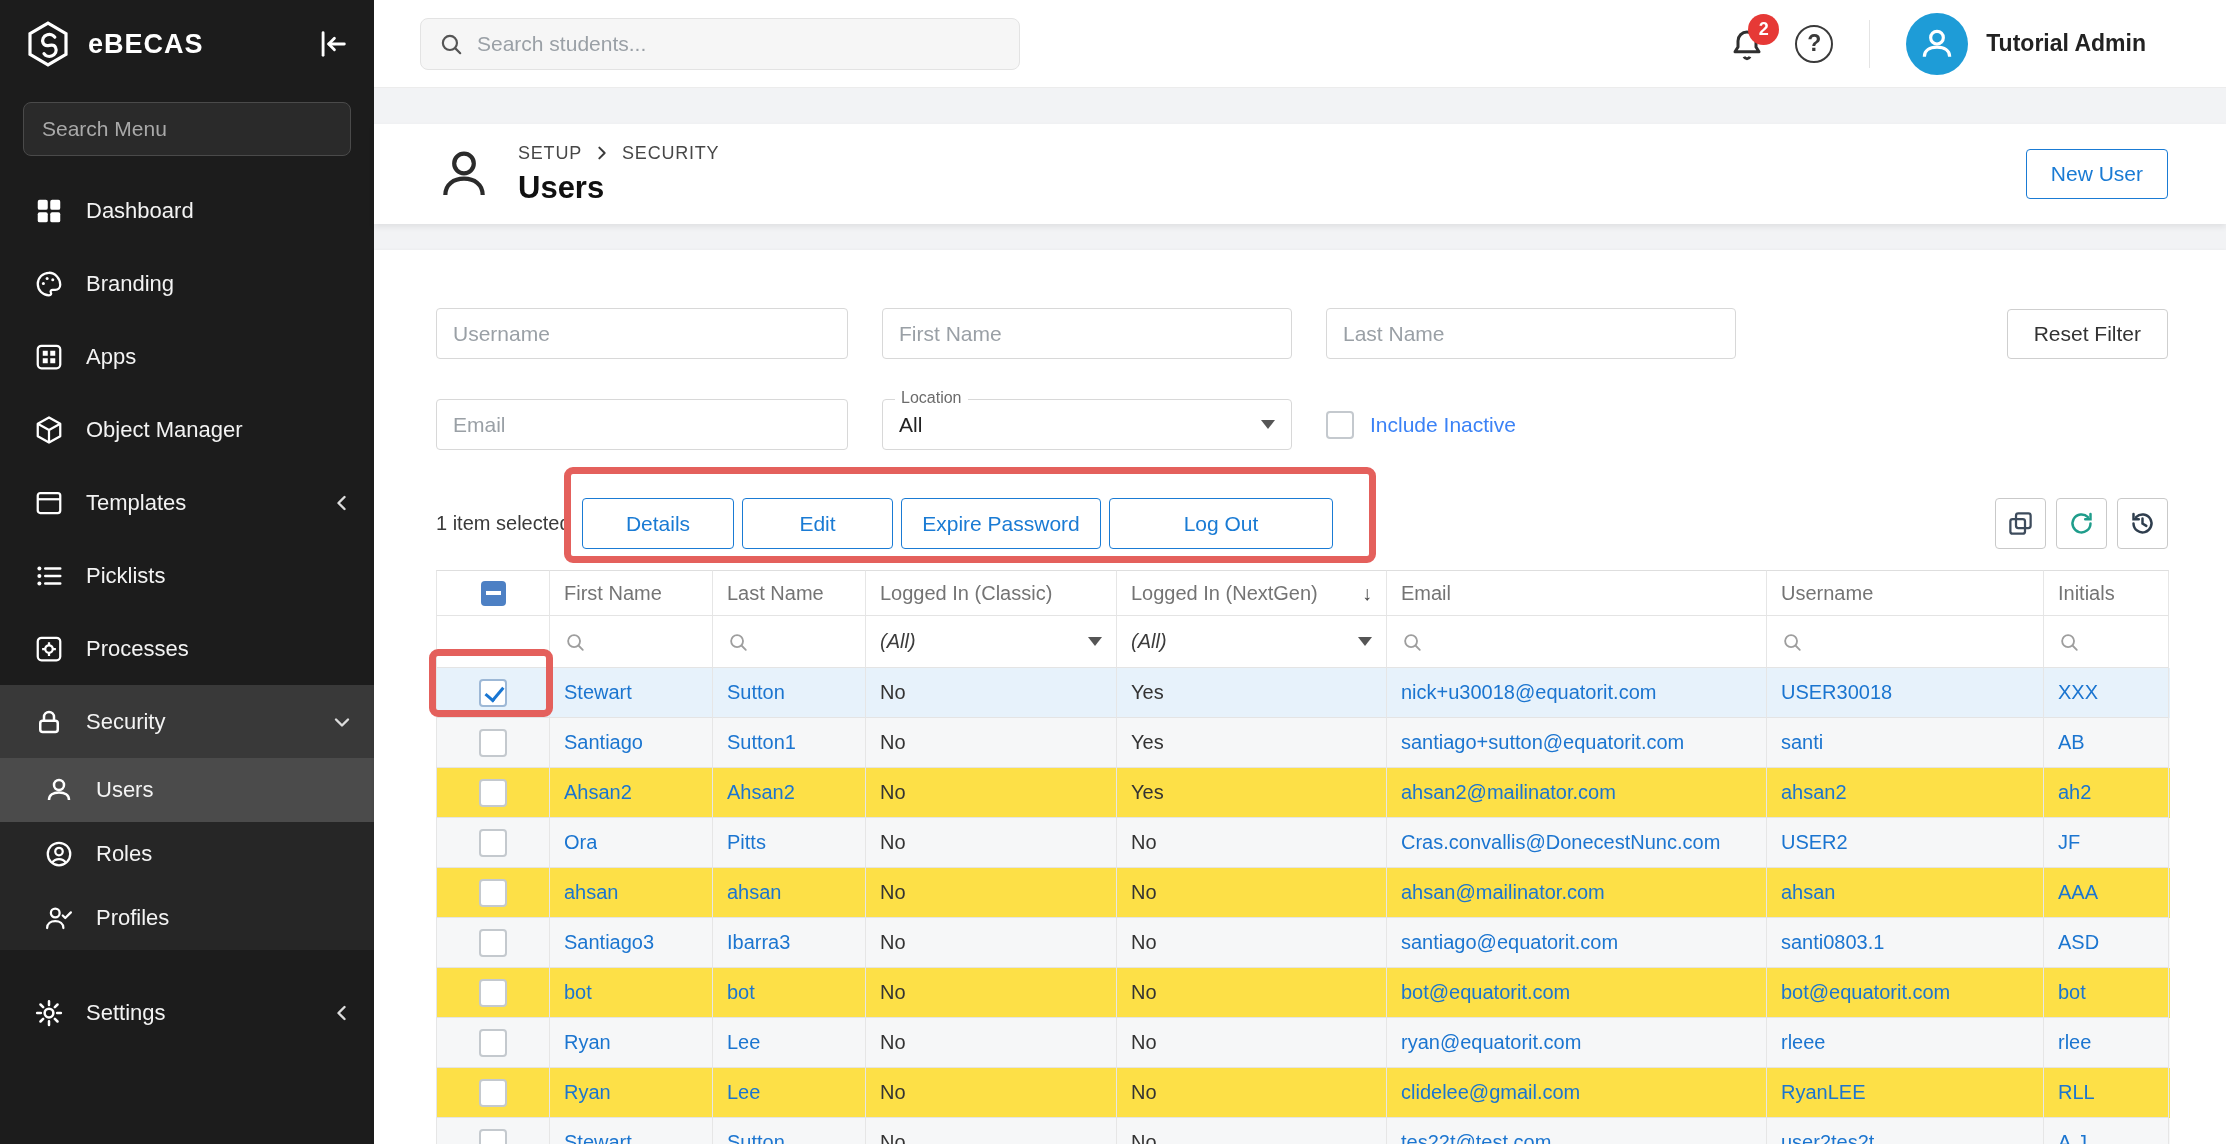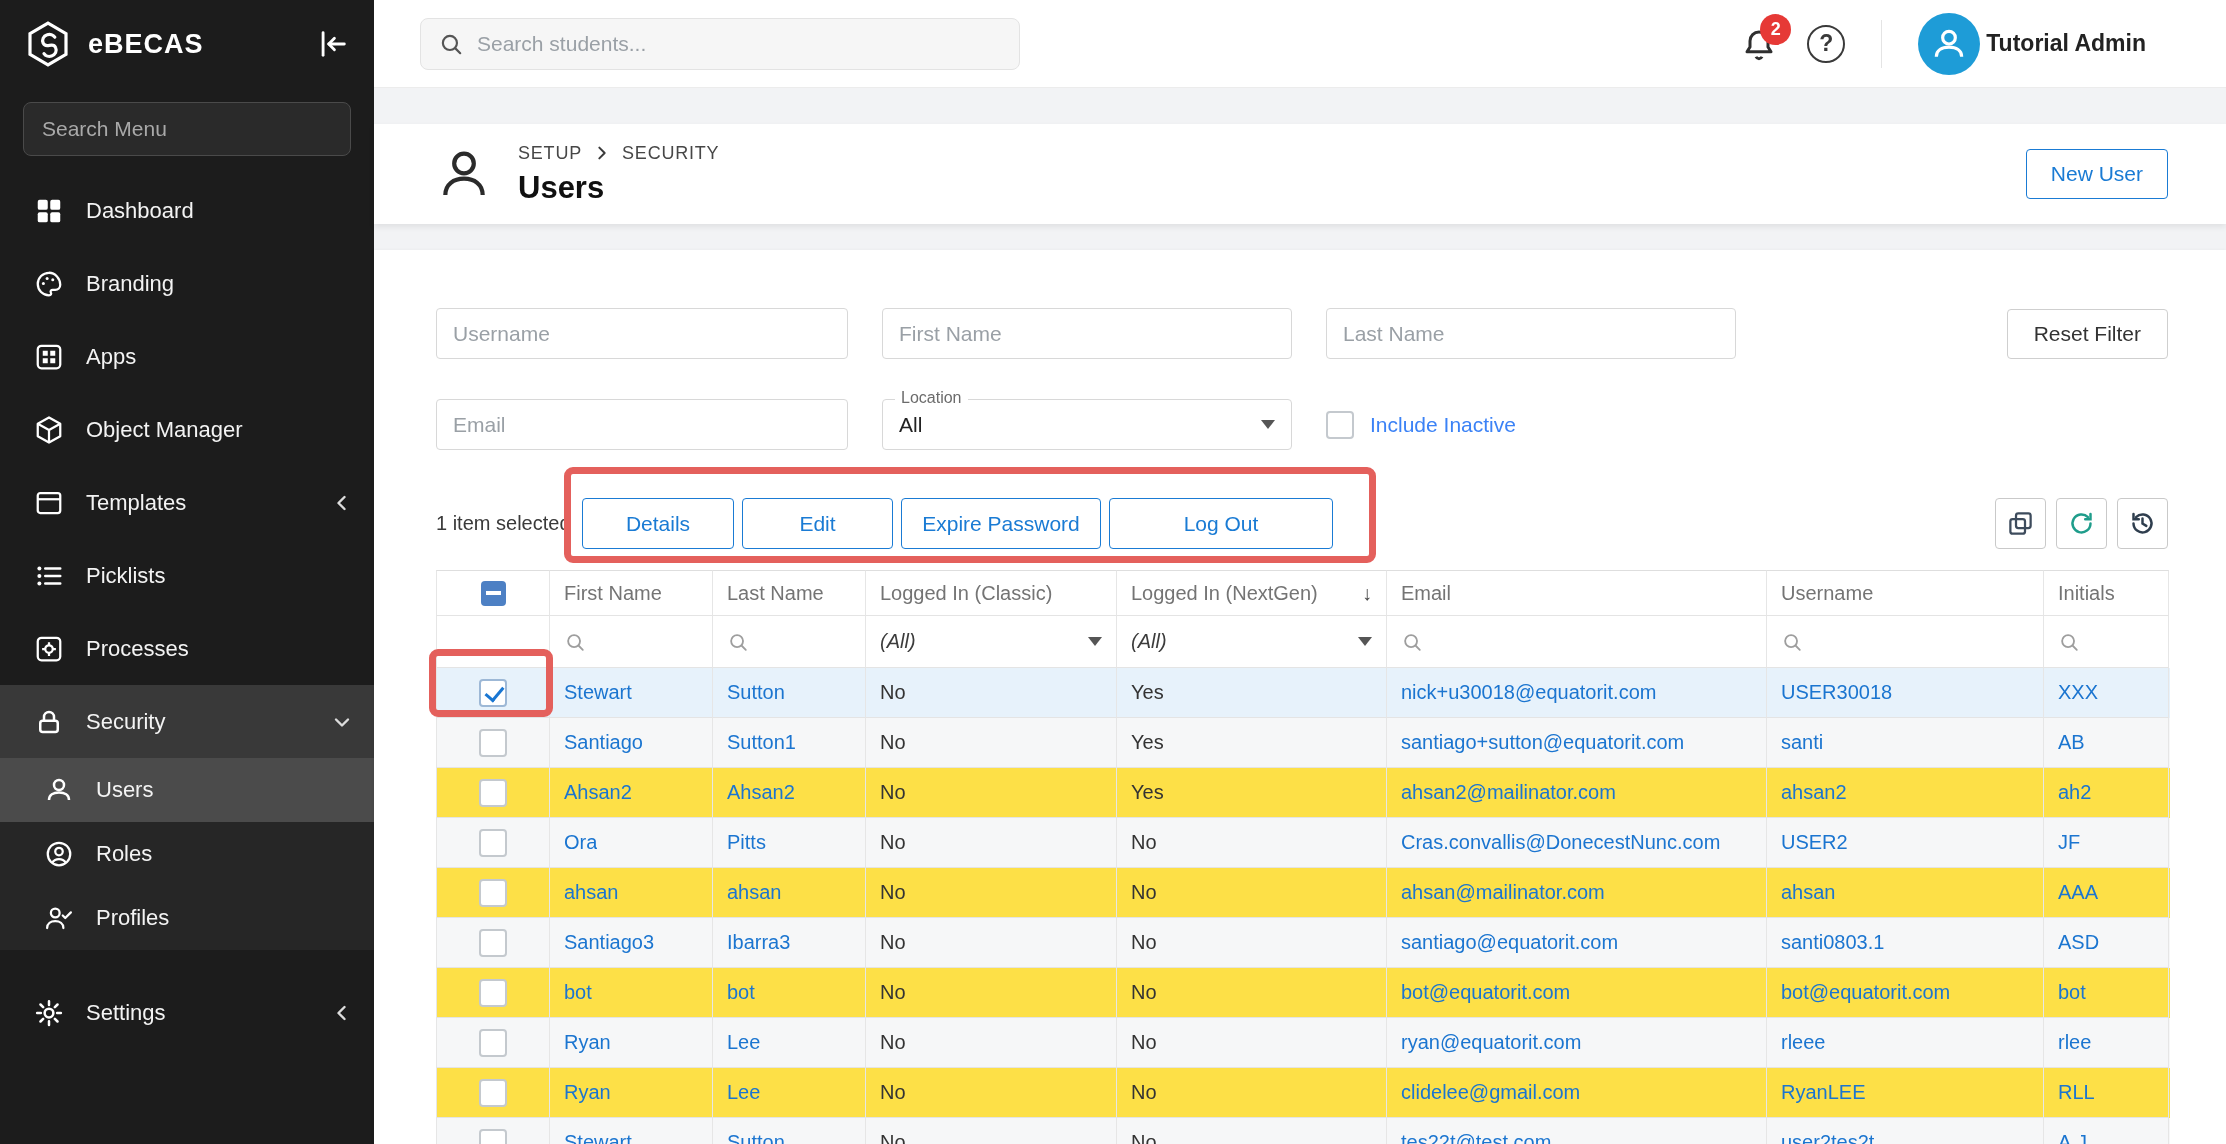--- a/index.html
+++ b/index.html
@@ -45,21 +45,21 @@
   .top-search input{width:600px;height:52px;background:#f6f6f6;border:1px solid #e3e3e3;border-radius:8px;font-size:21px;color:#a16207;padding:0 18px 0 56px;outline:none;}
   .top-search input::placeholder{color:#9aa0a6;}
   .top-search .icon{position:absolute;left:18px;top:13px;width:26px;height:26px;color:#555;}
   .top-search .icon svg{width:100%;height:100%;}
   .top-right{margin-left:auto;display:flex;align-items:center;gap:30px;}
   .bell-wrap{position:relative;width:36px;height:36px;color:#2f2f2f;cursor:pointer;}
   .bell-wrap svg{width:100%;height:100%;}
   .badge{position:absolute;top:-12px;right:-14px;min-width:31px;height:31px;border-radius:16px;background:#e63936;color:#fff;font-size:18px;font-weight:700;display:flex;align-items:center;justify-content:center;padding:0 6px;}
   .help-btn{width:38px;height:38px;border:2.5px solid #3a3a3a;border-radius:50%;color:#3a3a3a;font-size:23px;font-weight:700;display:flex;align-items:center;justify-content:center;cursor:pointer;}
   .top-divider{width:1px;height:48px;background:#e4e4e4;margin:0 6px;}
-  .user-chip{display:flex;align-items:center;gap:6px;cursor:pointer;}
+  .user-chip{display:flex;align-items:center;gap:18px;cursor:pointer;}
   .avatar{width:62px;height:62px;border-radius:50%;background:#1e9cd7;display:flex;align-items:center;justify-content:center;color:#fff;}
   .avatar svg{width:38px;height:38px;}
   .user-name{font-size:23px;font-weight:700;color:#222;}
 
   .breadcrumb-card{margin-top:36px;height:100px;background:#fff;box-shadow:0 3px 6px rgba(0,0,0,.08);display:flex;align-items:center;padding:0 58px 0 62px;}
   .bc-person{width:56px;height:56px;color:#2b2b2b;margin-right:26px;}
   .bc-person svg{width:100%;height:100%;}
   .bc-text .crumbs{display:flex;align-items:center;gap:12px;font-size:18px;color:#474747;letter-spacing:.8px;}
   .crumb-sep{width:16px;height:16px;color:#3a3a3a;}
   .crumb-sep svg{width:100%;height:100%;}

